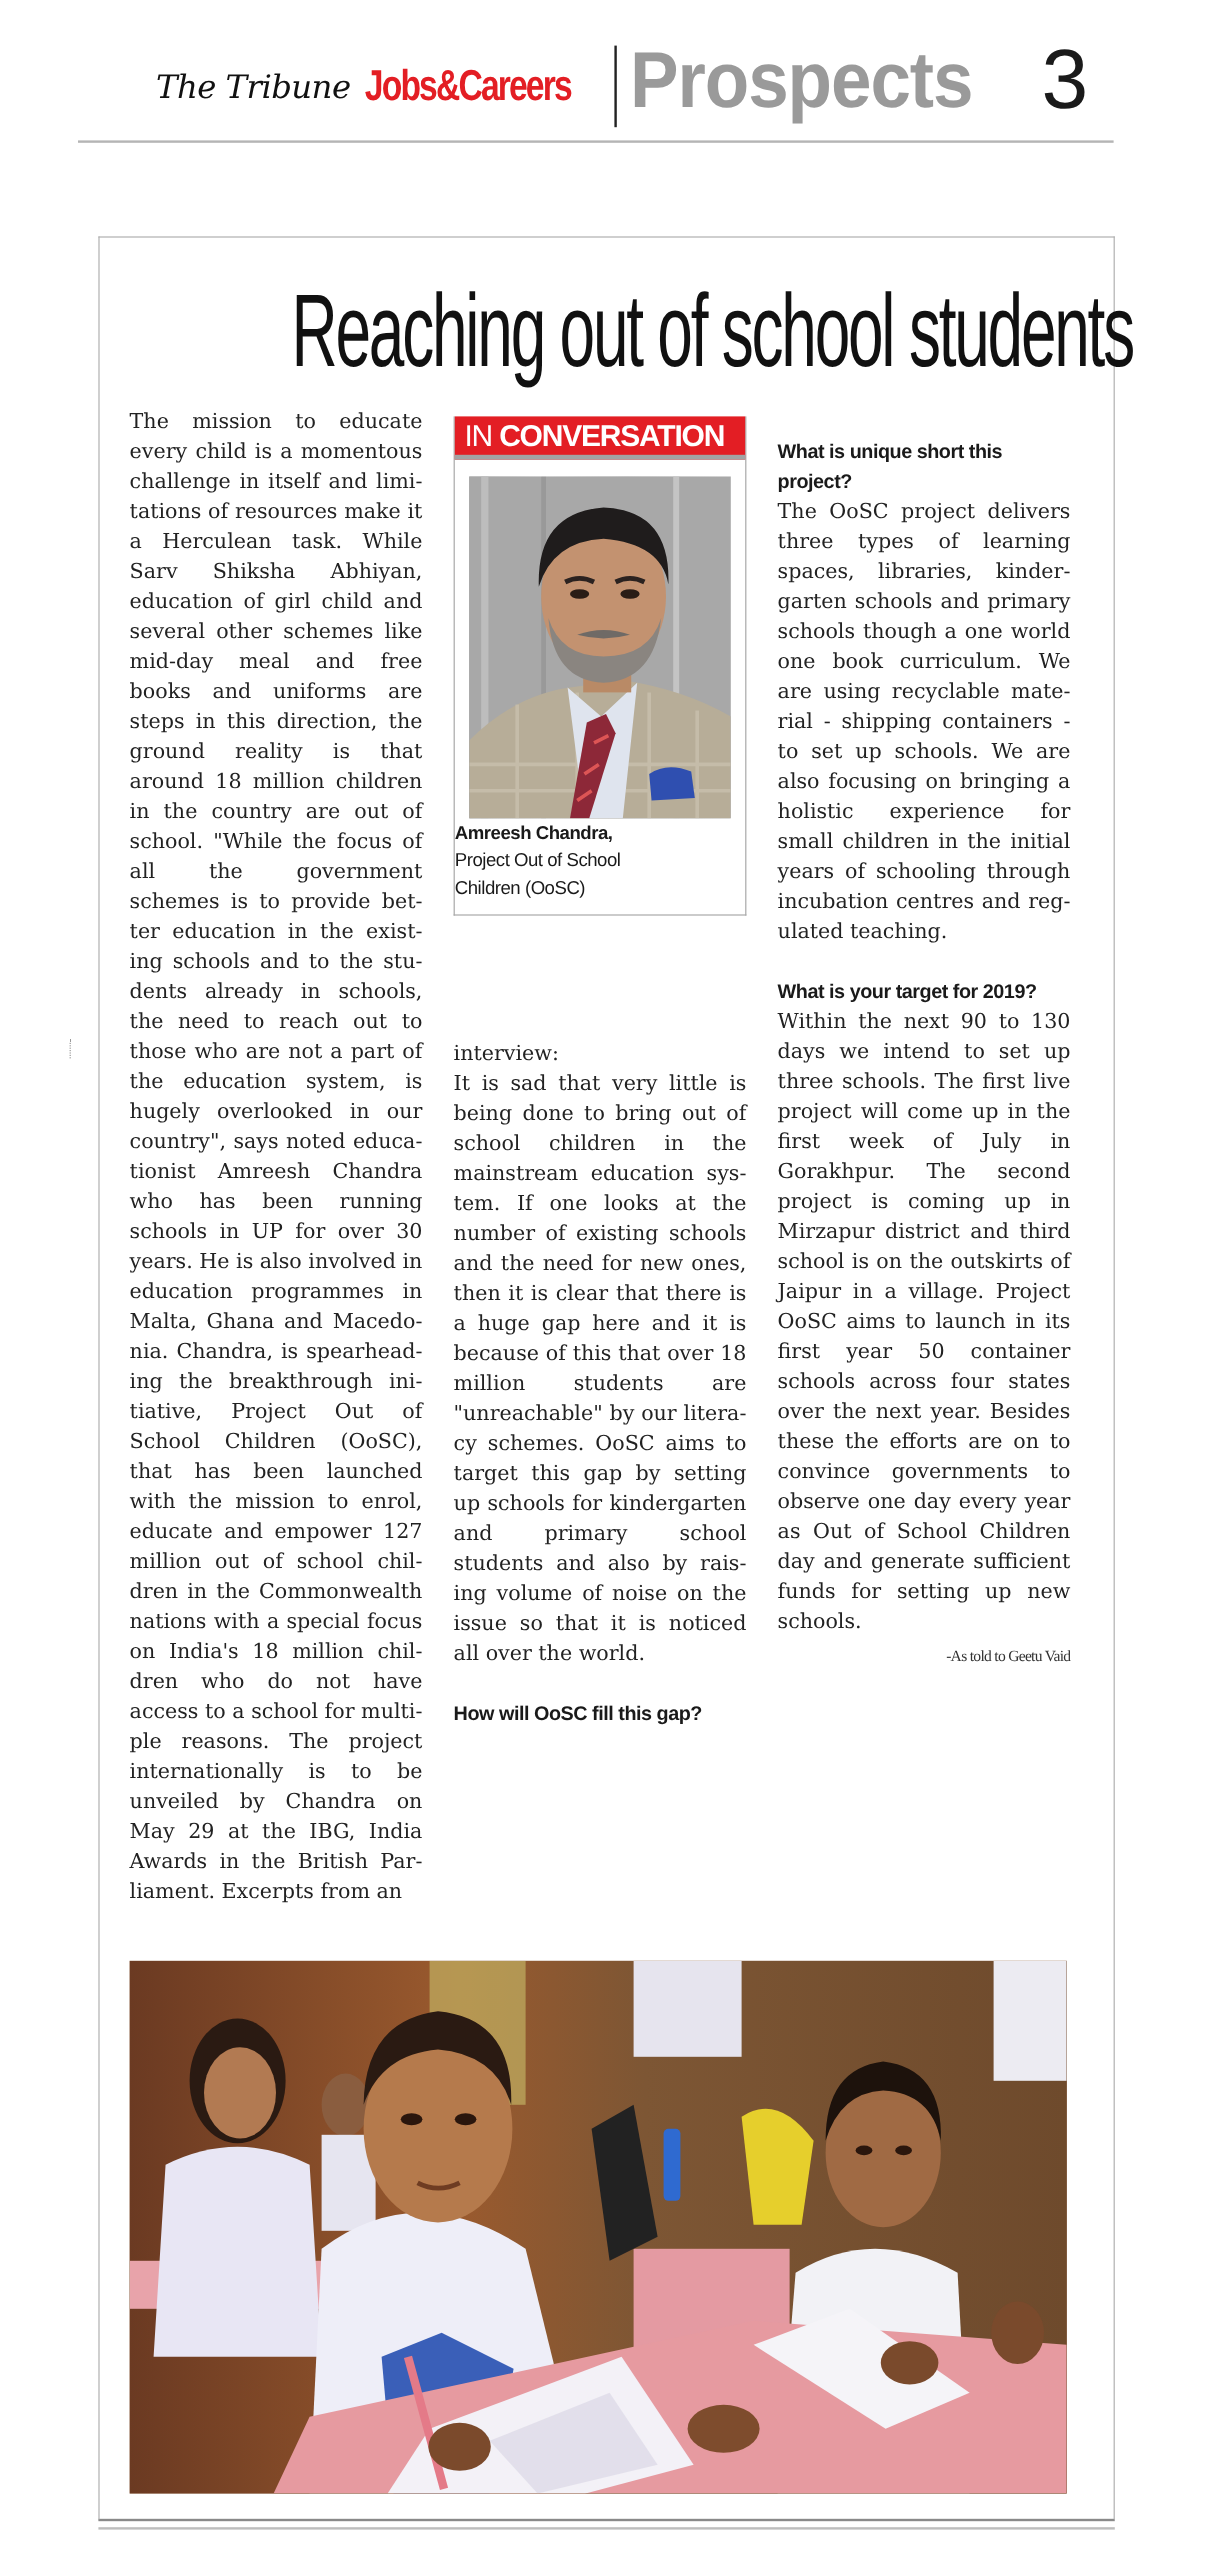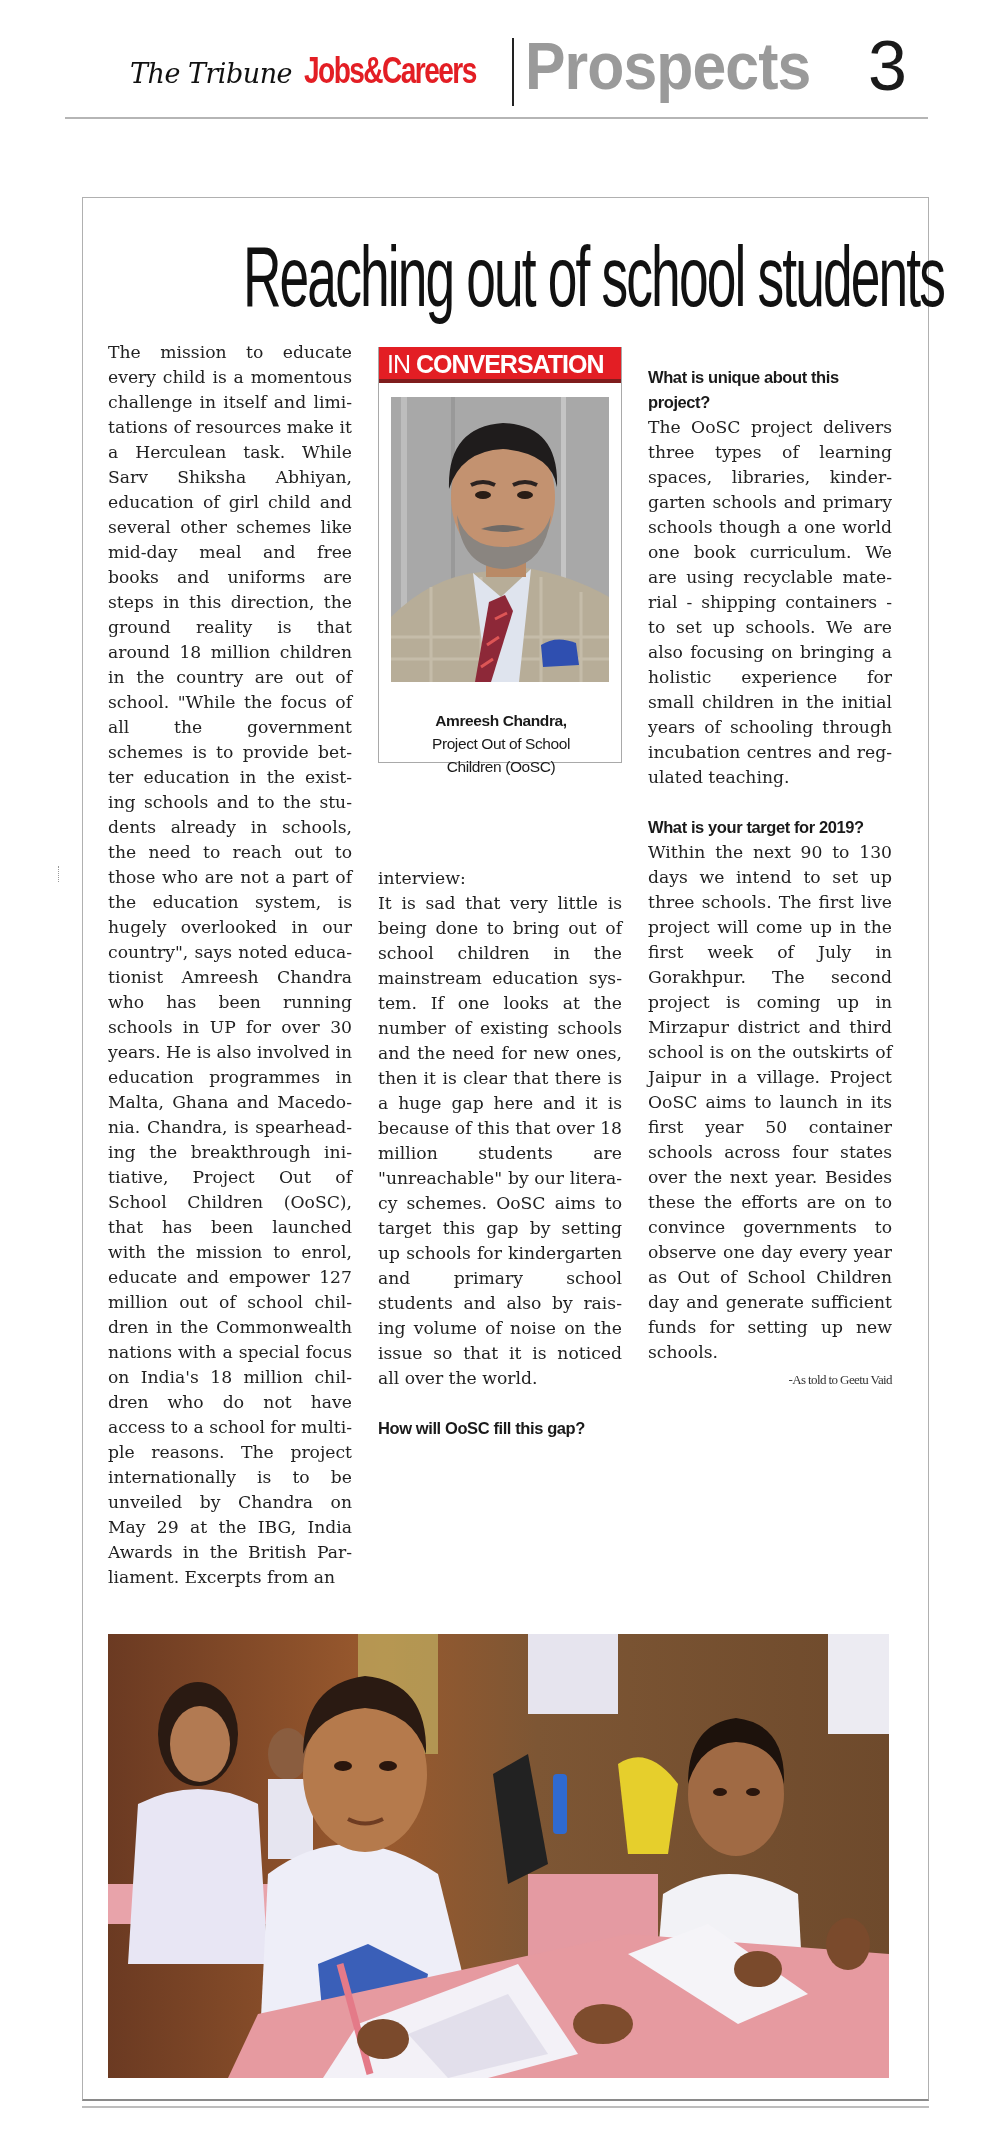--- a/index.html
+++ b/index.html
@@ -21,25 +21,25 @@
 
   .col { position: absolute; top: 340px; width: 244px; font-family: "DejaVu Serif", serif; font-size: 17.2px; line-height: 25px; text-align: justify; color: #222; hyphens: manual; }
   .col1 { left: 108px; }
   .col2 { left: 378px; top: 866px; }
   .col3 { left: 648px; }
   .col p { margin: 0; }
   .qhead { font-family: "Liberation Sans", sans-serif; font-weight: bold; font-size: 16.5px; line-height: 25px; color: #1a1a1a; text-align: left; letter-spacing: -0.4px; margin-top: 25px !important; }
   .byline { font-family: Liberation Serif, serif; font-size: 13px; text-align: right; color: #333; letter-spacing: -0.6px; margin-top: 2px !important; }
 
   .convo { position: absolute; left: 378px; top: 347px; width: 244px; height: 416px; border: 1px solid #a9a9a9; border-top: none; background: #fff; }
-  .convo-banner { height: 36px; background: #e31e24; border-bottom: 4px solid #7f1d1d; color: #fff; font-family: "Liberation Sans", sans-serif; font-size: 25px; line-height: 34px; padding-left: 8px; white-space: nowrap; letter-spacing: -1px; }
+  .convo-banner { height: 36px; background: #e31e24; border-bottom: 4px solid #a3a3a3; color: #fff; font-family: "Liberation Sans", sans-serif; font-size: 25px; line-height: 34px; padding-left: 8px; white-space: nowrap; letter-spacing: -1px; }
   .convo-banner .lite { font-weight: normal; }
   .convo-banner .bold { font-weight: bold; }
   .portrait { position: absolute; left: 12px; top: 50px; width: 218px; height: 285px; overflow: hidden; background: linear-gradient(90deg, #9b9b9b 0%, #b9b9b9 30%, #a4a4a4 60%, #c2c2c2 100%); }
-  .caption { position: absolute; left: 0; top: 362px; width: 244px; text-align: center; font-family: "Liberation Sans", sans-serif; font-size: 15.5px; line-height: 23px; color: #1a1a1a; letter-spacing: -0.4px; }
+  .caption { position: absolute; left: 0; top: 336px; width: 244px; text-align: left; font-family: "Liberation Sans", sans-serif; font-size: 15.5px; line-height: 23px; color: #1a1a1a; letter-spacing: -0.4px; }
   .caption .name { font-weight: bold; }
 
   .photo { position: absolute; left: 108px; top: 1634px; width: 781px; height: 444px; overflow: hidden; background: #7a4a2a; }
 
   .left-mark { position: absolute; left: 58px; top: 866px; width: 6px; height: 16px; border-left: 1px dotted #999; }
 </style>
 </head>
 <body>
 
 <header class="masthead">
@@ -102,21 +102,21 @@
   </div>
 </aside>
 
 <div class="col col2">
   <p>interview:</p>
   <p>It is sad that very little is being done to bring out of school children in the mainstream education sys­tem. If one looks at the number of existing schools and the need for new ones, then it is clear that there is a huge gap here and it is because of this that over 18 million students are "unreachable" by our litera­cy schemes. OoSC aims to target this gap by setting up schools for kinder­garten and primary school students and also by rais­ing volume of noise on the issue so that it is noticed all over the world.</p>
   <p class="qhead">How will OoSC fill this gap?</p>
 </div>
 
 <div class="col col3">
-  <p class="qhead">What is unique about this project?</p>
+  <p class="qhead">What is unique short this project?</p>
   <p>The OoSC project delivers three types of learning spaces, libraries, kinder­garten schools and primary schools though a one world one book curriculum. We are using recyclable mate­rial - shipping containers - to set up schools. We are also focusing on bringing a holistic experience for small children in the initial years of schooling through incubation centres and reg­ulated teaching.</p>
   <p class="qhead">What is your target for 2019?</p>
   <p>Within the next 90 to 130 days we intend to set up three schools. The first live project will come up in the first week of July in Gorakhpur. The second project is coming up in Mirzapur district and third school is on the out­skirts of Jaipur in a vil­lage. Project OoSC aims to launch in its first year 50 container schools across four states over the next year. Besides these the efforts are on to con­vince governments to observe one day every year as Out of School Children day and gener­ate sufficient funds for setting up new schools.</p>
   <p class="byline">-As told to Geetu Vaid</p>
 </div>
 
 <figure class="photo" aria-label="Three schoolchildren in white uniforms smiling at pink desks while writing in notebooks">
   <svg width="781" height="444" viewBox="0 0 781 444">
     <defs>
       <linearGradient id="wall" x1="0" y1="0" x2="1" y2="0">

